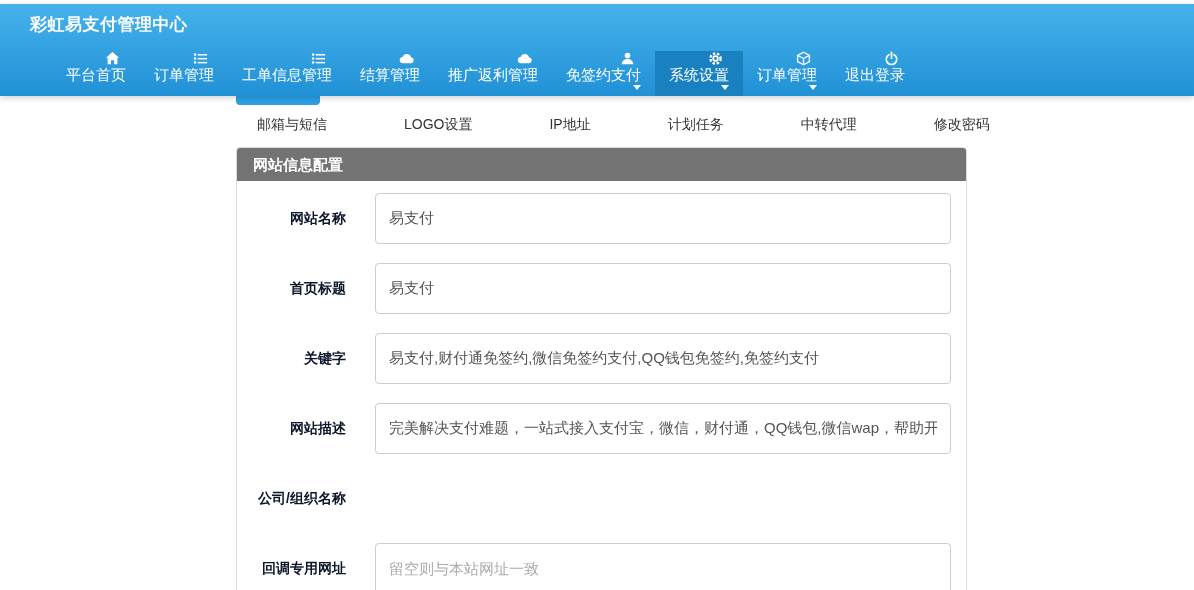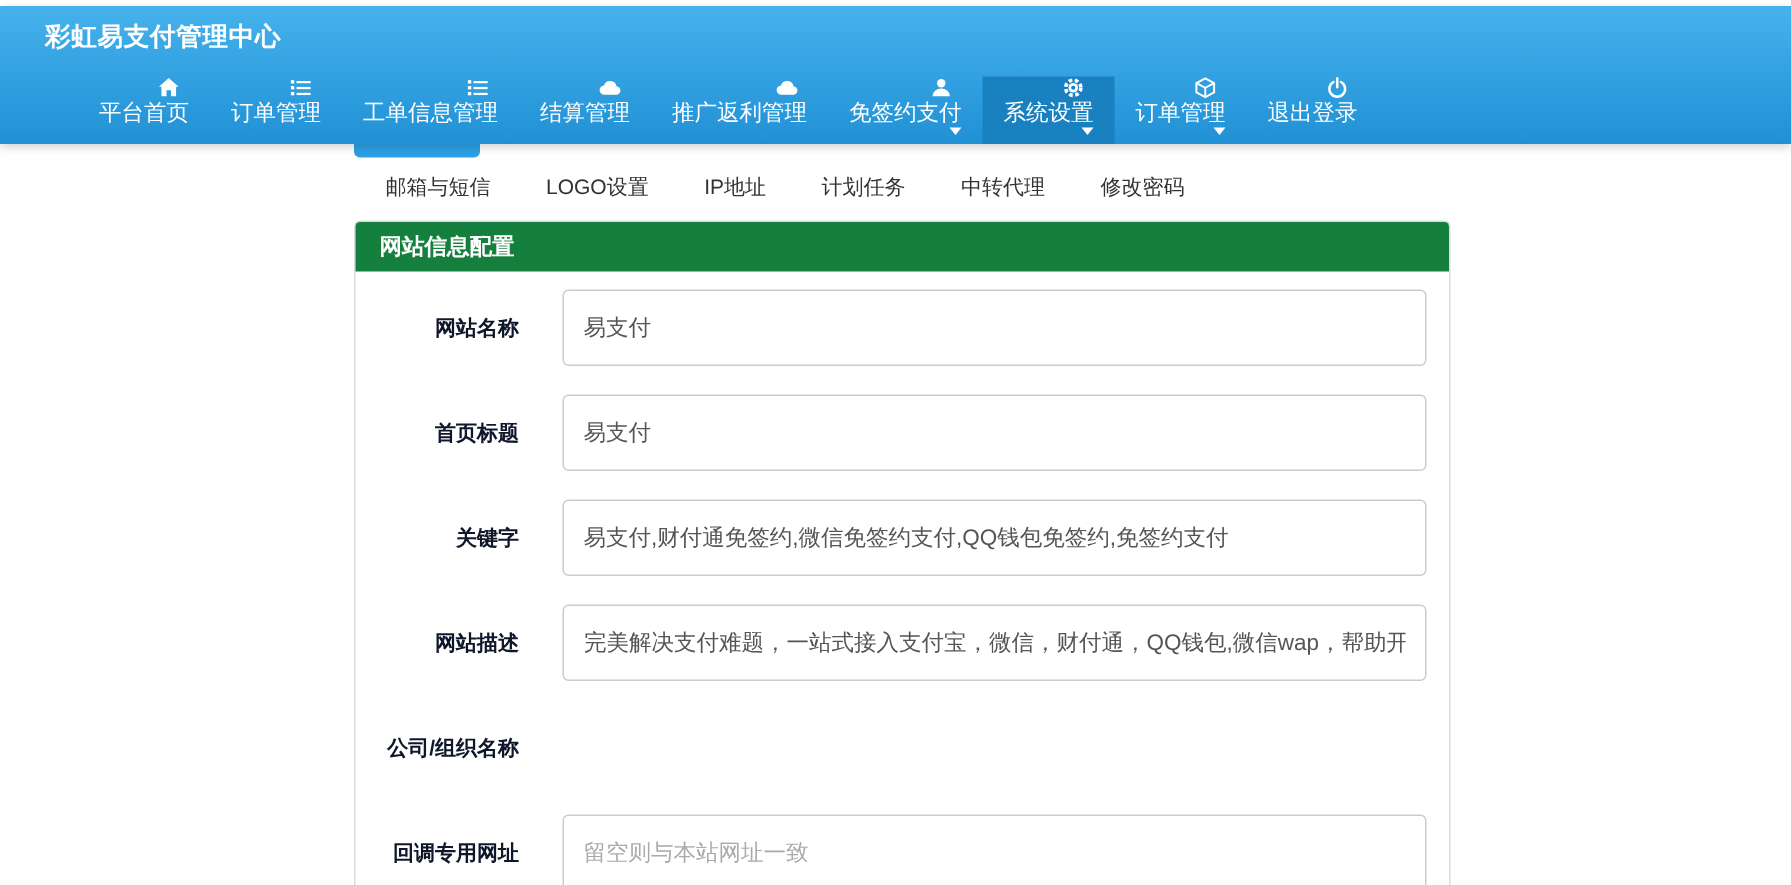--- a/index.html
+++ b/index.html
@@ -37,34 +37,34 @@
     border-left:4px solid transparent;border-right:4px solid transparent;
     border-top:5px solid #ffffff;display:inline-block;
   }
   
   .tab-pill{
     position:absolute;left:236px;top:92px;width:84px;height:13px;
     background:#2ba0e5;border-radius:0 0 4px 4px;cursor:pointer;z-index:4;
   }
   .tabs{
     position:absolute;left:242px;top:108px;
-    display:flex;align-items:center;
+    display:flex;align-items:center;gap:40px;
   }
   .tab{
     padding:8px 15px;margin-right:7px;
     font-size:14px;color:#333333;cursor:pointer;white-space:nowrap;
   }
   
   .panel{
     position:absolute;left:236px;top:147px;width:731px;height:520px;
     background:#ffffff;border:1px solid #dcdcdc;border-radius:4px 4px 0 0;
     box-sizing:border-box;
   }
   .panel-header{
-    height:33px;line-height:33px;background:#15803d;
+    height:33px;line-height:33px;background:#737373;
     border-radius:3px 3px 0 0;
     color:#ffffff;font-size:15px;font-weight:bold;padding-left:16px;
   }
   .panel-body{padding-top:20px;}
   .form-row{
     display:flex;align-items:center;height:35px;margin:0 15px 35px 0;
   }
   .form-label{
     width:109px;flex:0 0 109px;text-align:right;
     font-size:14px;font-weight:bold;color:#0f172a;white-space:nowrap;

